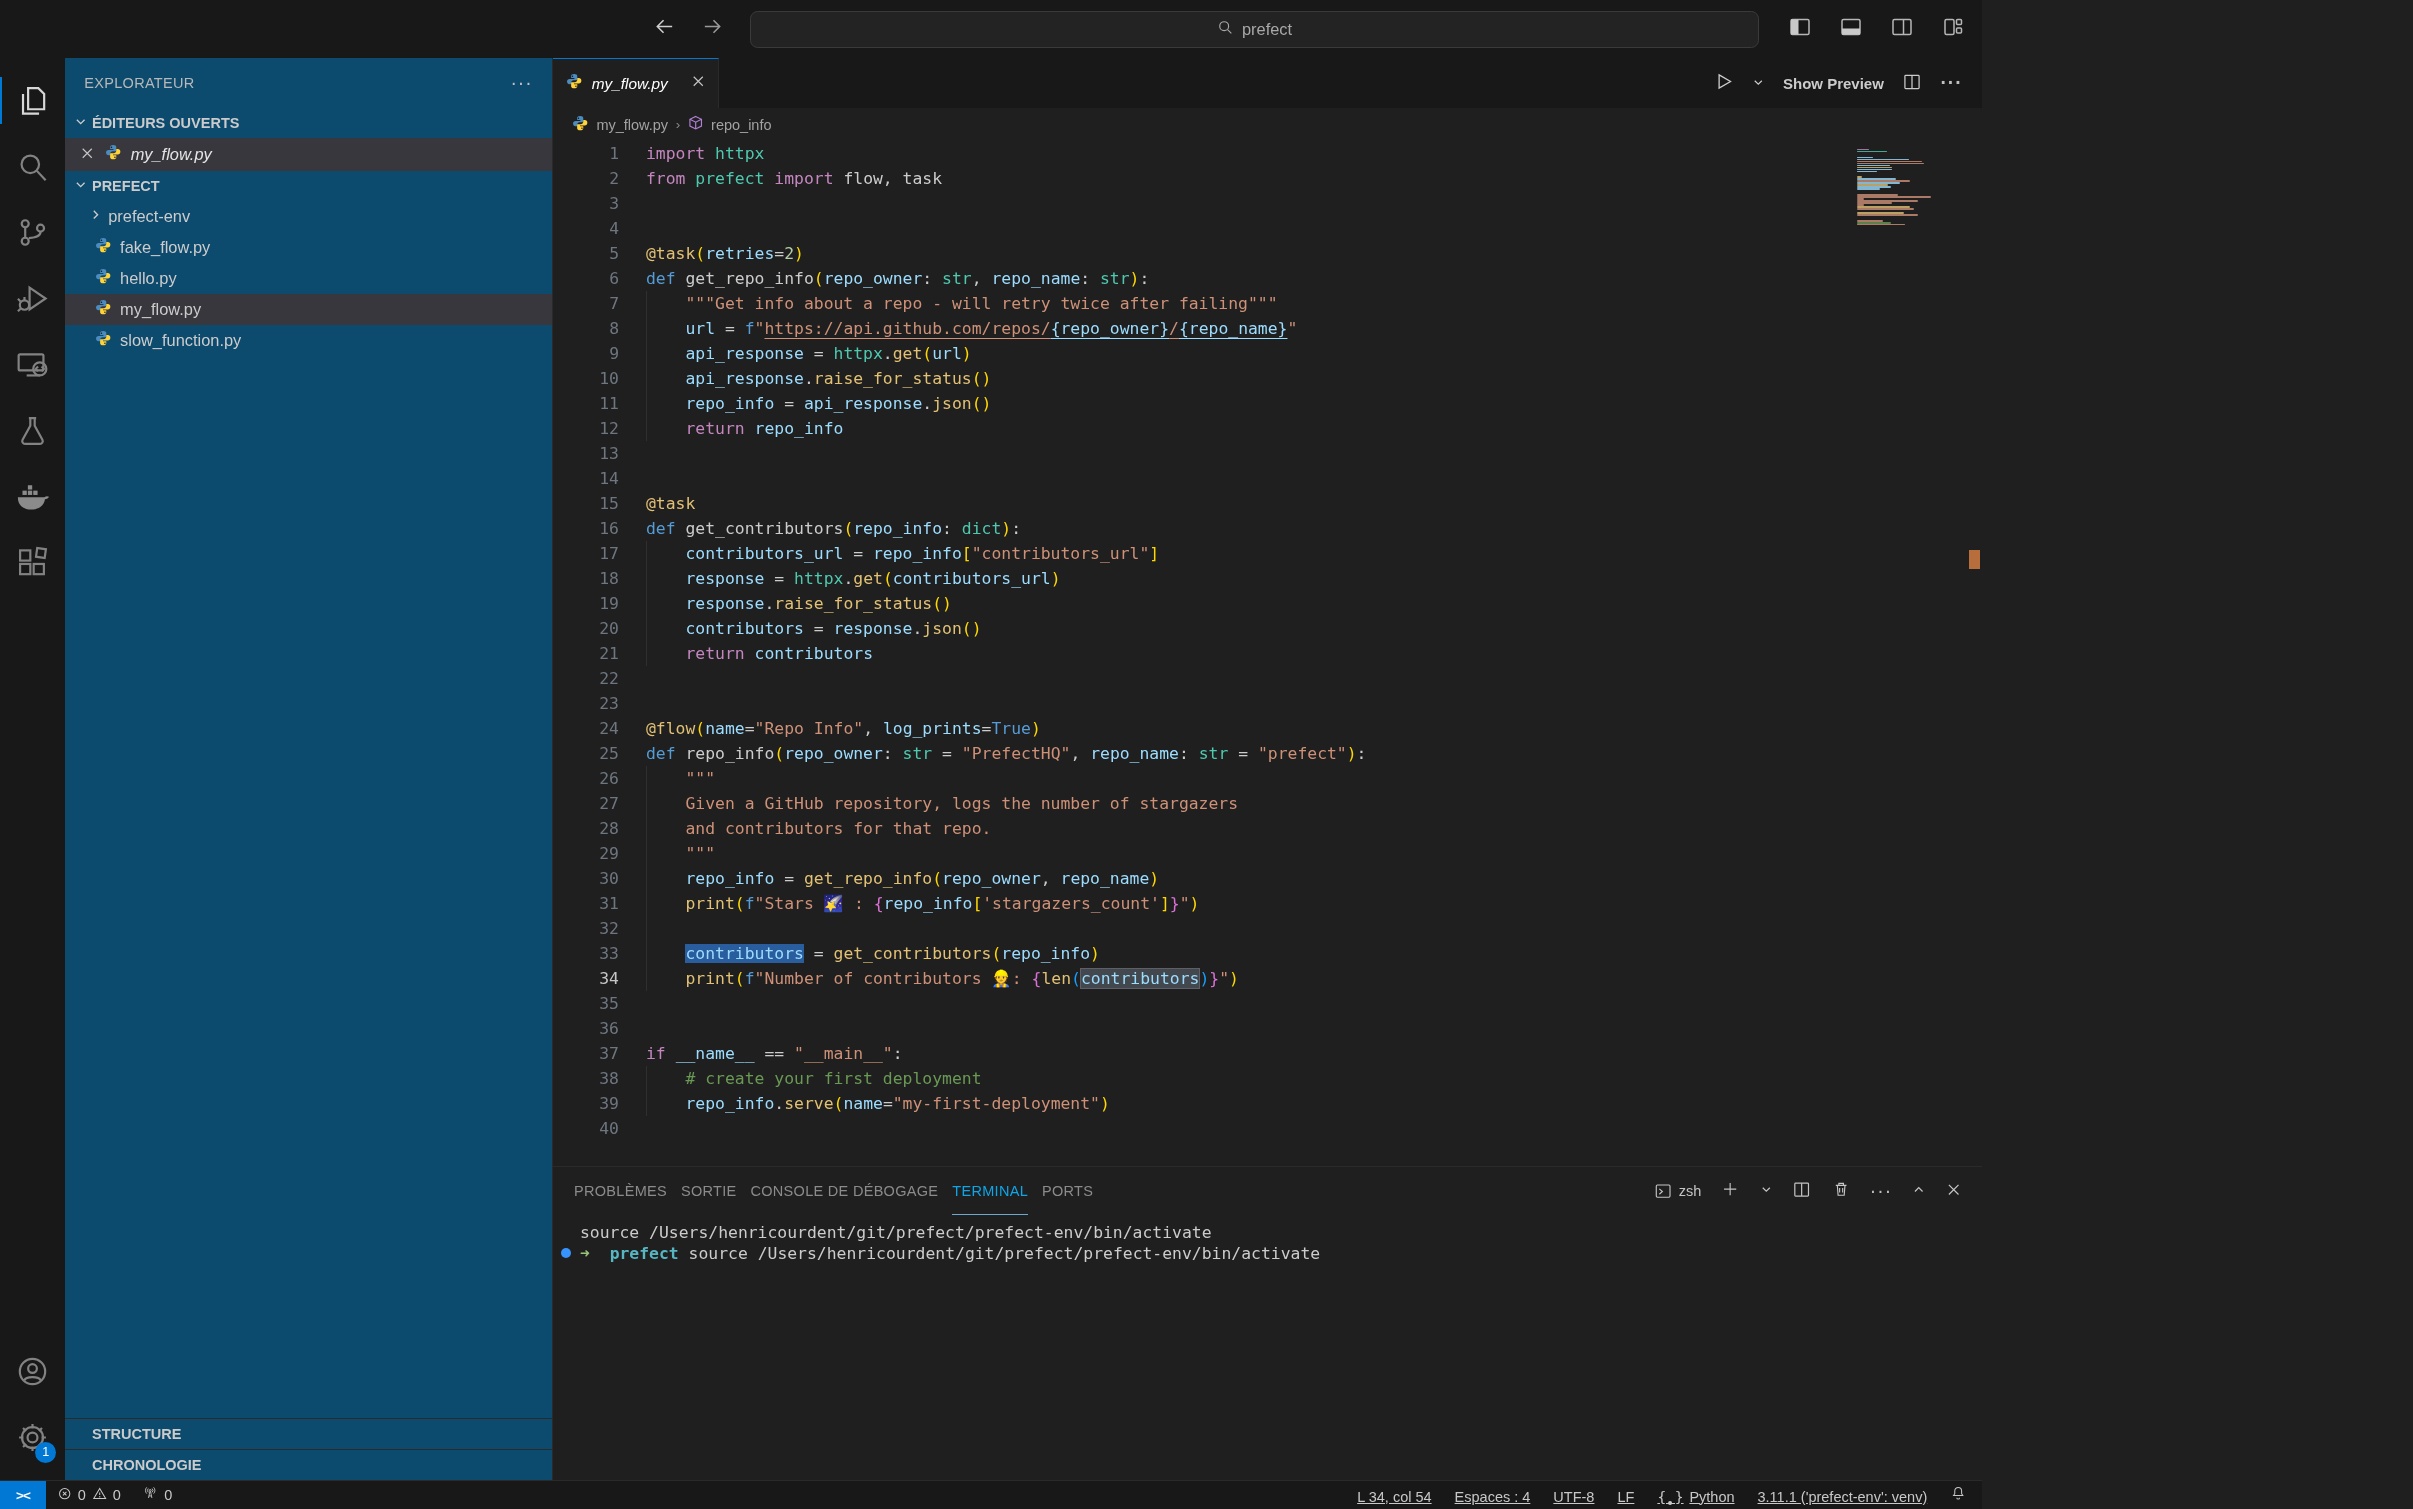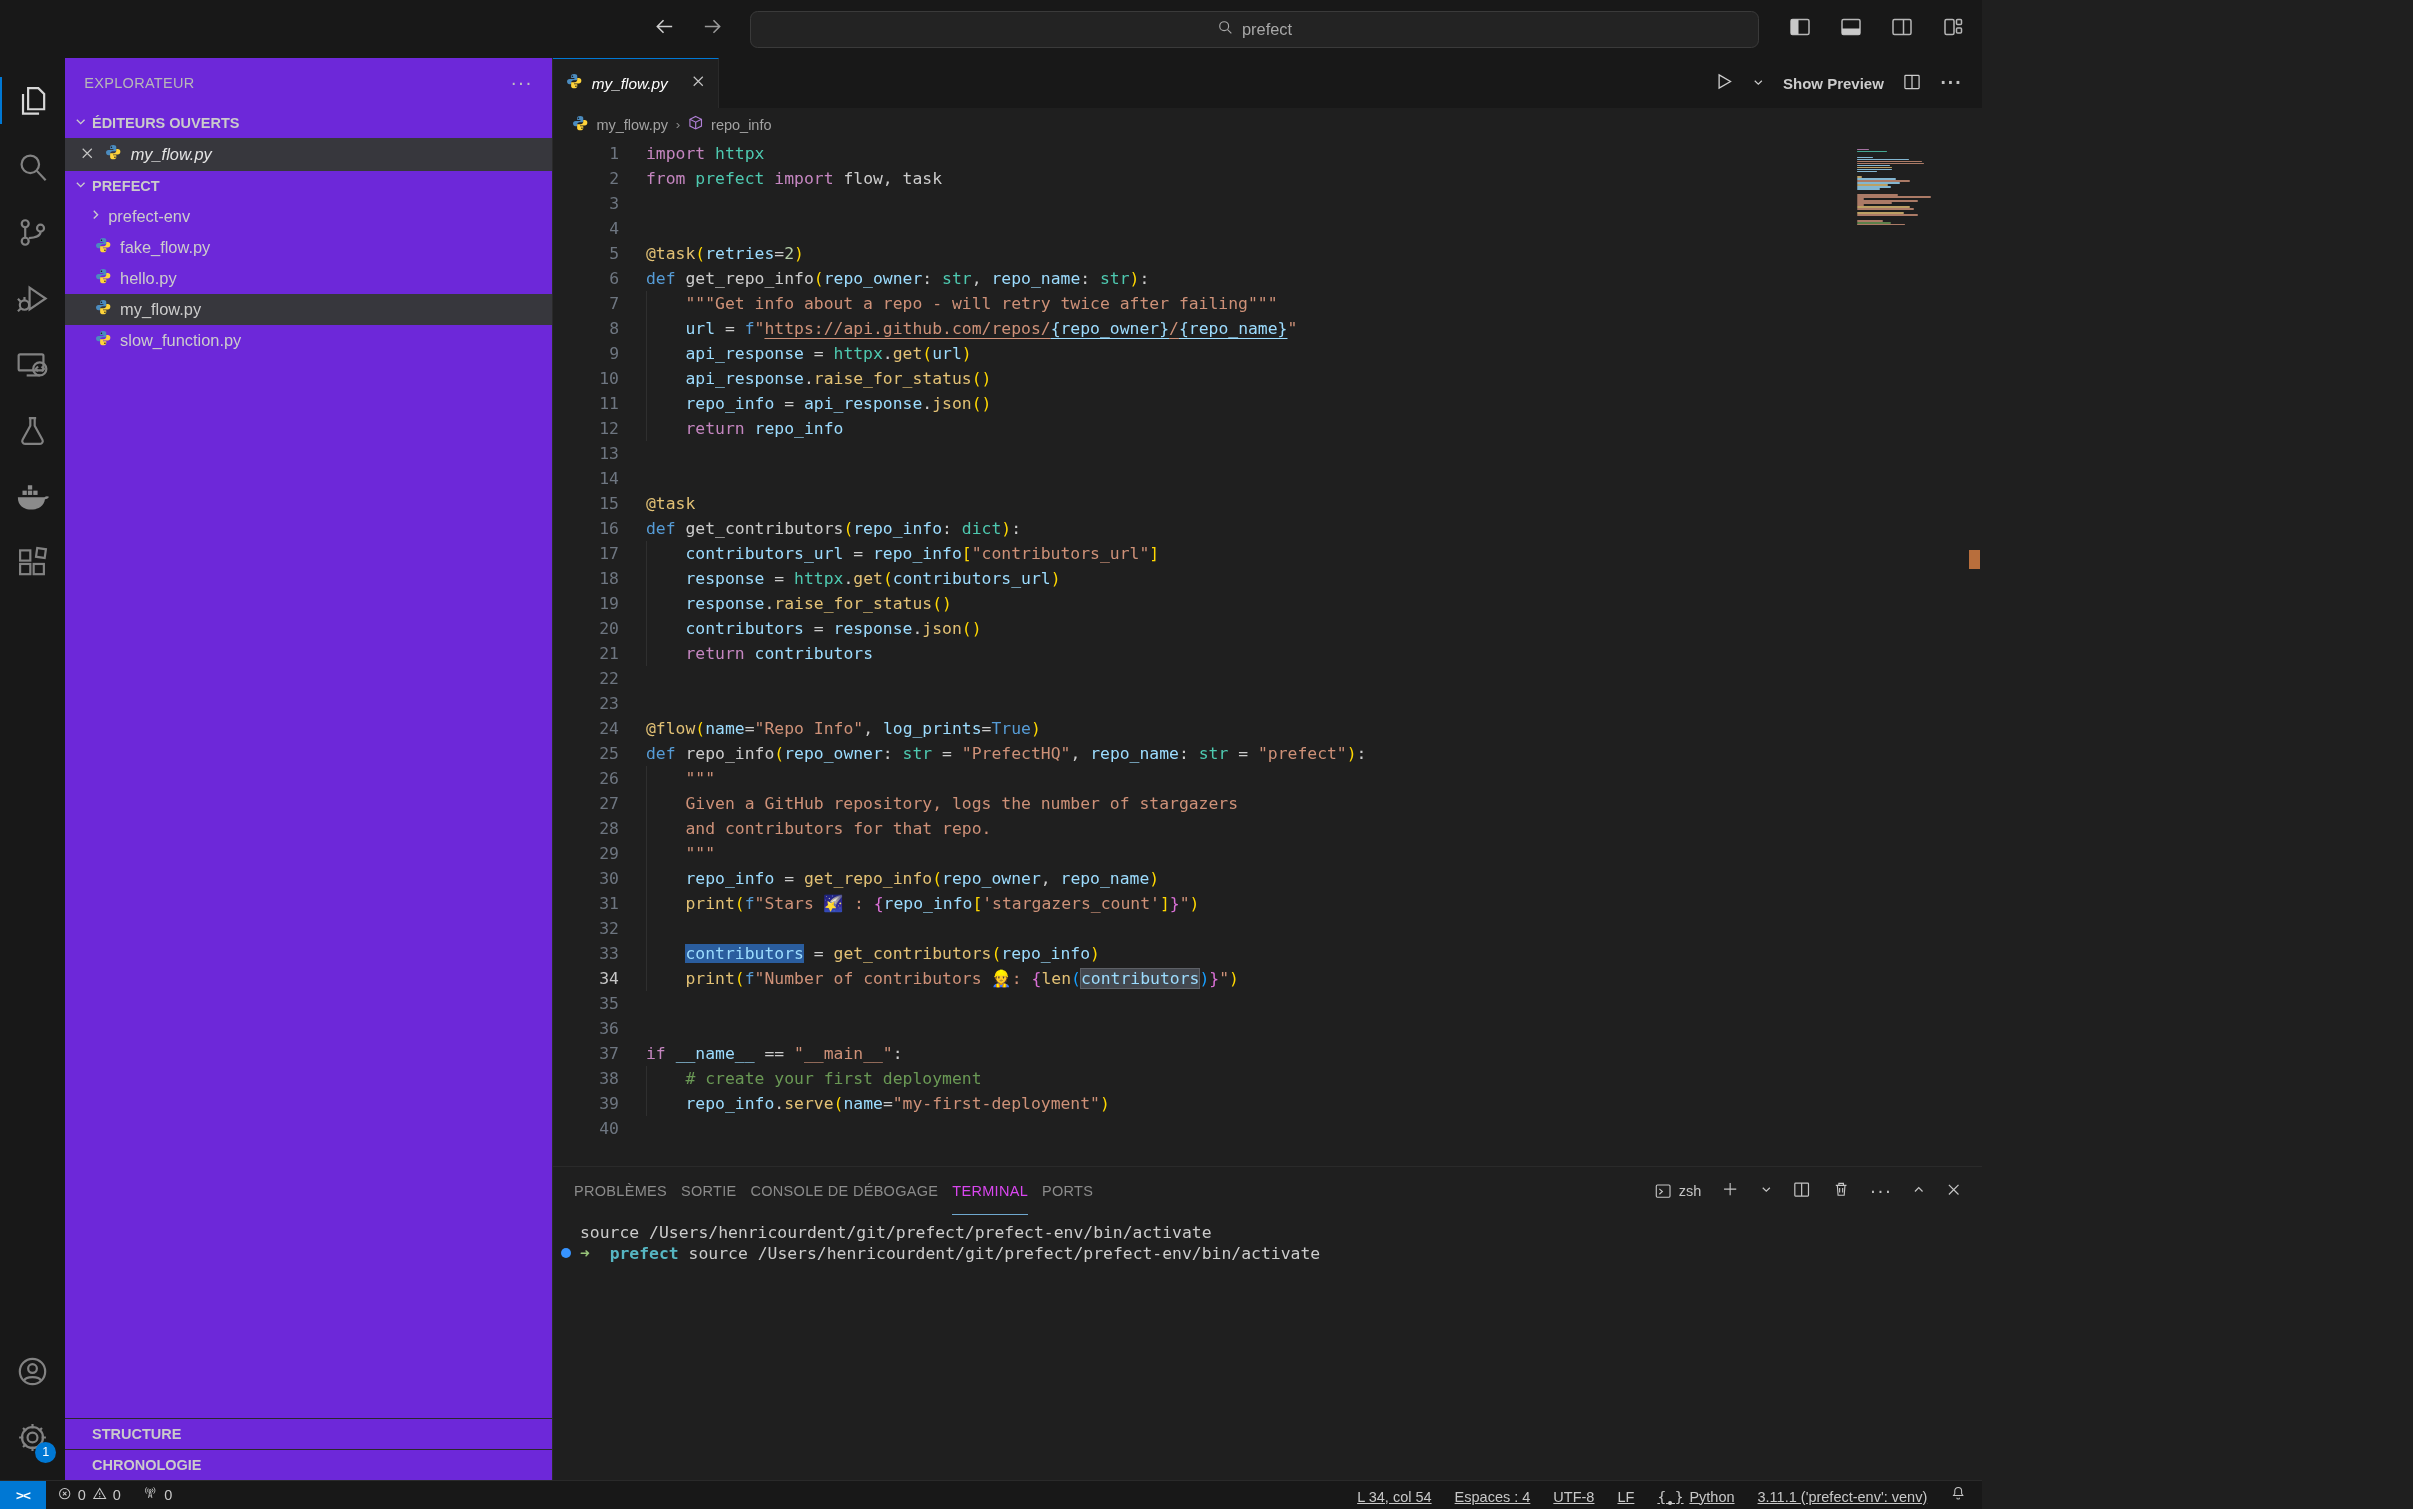--- a/index.html
+++ b/index.html
@@ -28,21 +28,21 @@
   .ab-icon { width:65px; height:66px; display:flex; align-items:center; justify-content:center; position:relative; }
   .ab-icon svg { stroke:#828282; fill:none; stroke-width:1.5; }
   .ab-icon.active svg { stroke:#d7d7d7; }
   .ab-icon.active::before { content:''; position:absolute; left:0; top:9.7px; bottom:9.7px; width:2.4px; background:#0078d4; }
   .ab-icon.filled svg { fill:#8b8b8b; stroke:none; }
   .ab-bottom { margin-top:auto; padding-bottom:9.7px; display:flex; flex-direction:column; align-items:center; }
   .badge { position:absolute; right:8.7px; bottom:7.7px; width:21px; height:21px; border-radius:50%;
     background:#0078d4; color:#fff; font-size:12.6px; display:flex; align-items:center; justify-content:center; }
 
   
-  .sidebar { width:488px; background:#6d28d9; border-right:1px solid #2a2a2a;
+  .sidebar { width:488px; background:#0c4a6e; border-right:1px solid #2a2a2a;
     display:flex; flex-direction:column; color:#cccccc; }
   .sb-header { height:50px; flex:0 0 50px; display:flex; align-items:center; padding:0 19.3px;
     font-size:14.5px; color:#b8b8b8; }
   .sb-header .t { flex:1; letter-spacing:0.3px; }
   .dots { color:#c0c0c0; font-size:19.3px; letter-spacing:1px; }
   .section-row { height:30px; flex:0 0 30px; display:flex; align-items:center; gap:3.9px;
     padding-left:7.7px; font-weight:700; font-size:14.5px; color:#cbcbcb; }
   .section-row svg, .tree-chev svg { stroke:#cccccc; }
   .oe-item { height:33px; flex:0 0 33px; display:flex; align-items:center; gap:9.7px;
     background:#37373d; padding-left:15.4px; font-size:16.4px; color:#e4e4e4; }
@@ -82,21 +82,21 @@
   .minimap { position:absolute; top:7.7px; right:17.4px; width:108px; }
   .mm-bar { height:1.4px; margin-bottom:0.6px; border-radius:1px; opacity:.8; }
   .ruler-mark { position:absolute; right:1.9px; top:409px; width:11.6px; height:19.3px; background:#b86e3c; }
 
   
   .panel { height:314px; flex:0 0 314px; border-top:1px solid #2a2a2a; display:flex; flex-direction:column; }
   .panel-head { height:48px; flex:0 0 48px; display:flex; align-items:center; padding:0 21px; }
   .panel-tabs { display:flex; gap:14px; height:100%; }
   .ptab { display:flex; align-items:center; font-size:14.5px; letter-spacing:0.3px; color:#8b8b8b;
     border-bottom:1.9px solid transparent; border-top:1.9px solid transparent; }
-  .ptab.active { color:#d946ef; border-bottom-color:#6fa8cf; }
+  .ptab.active { color:#0ea5e9; border-bottom-color:#6fa8cf; }
   .panel-actions { margin-left:auto; display:flex; align-items:center; gap:20px; color:#c5c5c5; font-size:14.5px; }
   .zsh-group { display:flex; align-items:center; gap:6.8px; }
   .term { flex:1; padding:6.8px 0 0 27px; font-family:"DejaVu Sans Mono", monospace;
     font-size:16.4px; line-height:21px; }
   .term-line { position:relative; white-space:pre; }
   .dec { position:absolute; left:-19.3px; top:4.8px; width:10.6px; height:10.6px; border-radius:50%; }
   .dec.filled { background:#3794ff; }
   .dec.hollow { border:1.4px solid #848484; }
   .cursor { display:inline-block; width:8.7px; height:17.4px; background:#cfcfcf; vertical-align:-2.9px; }
 

